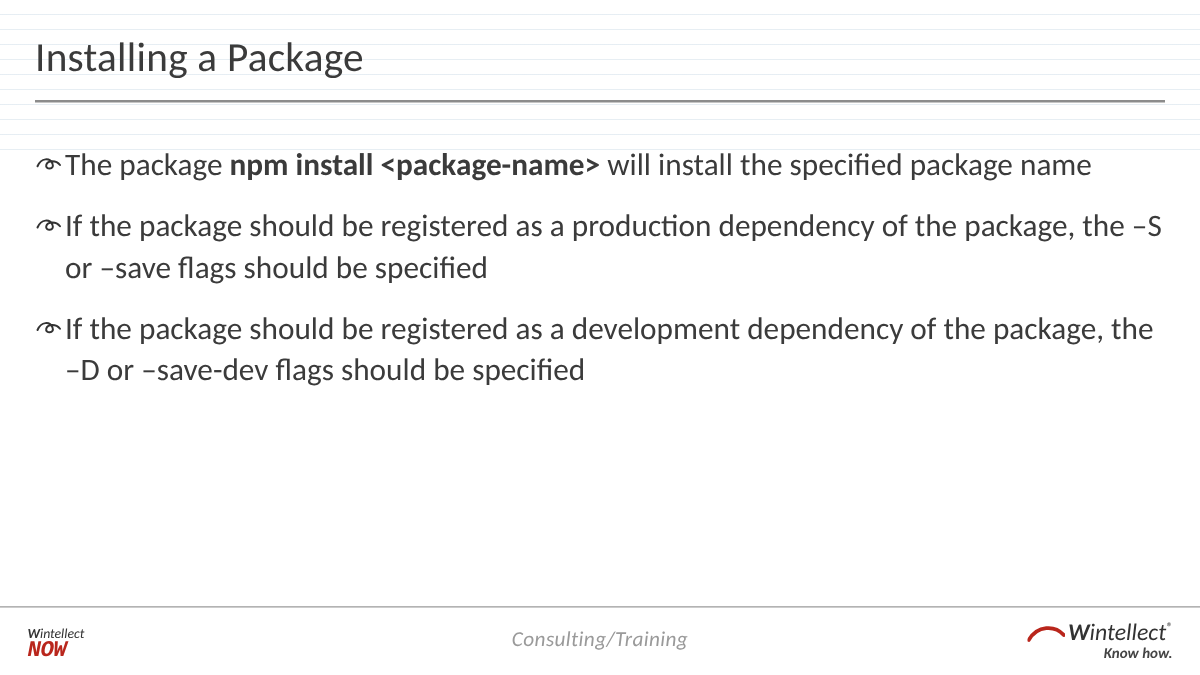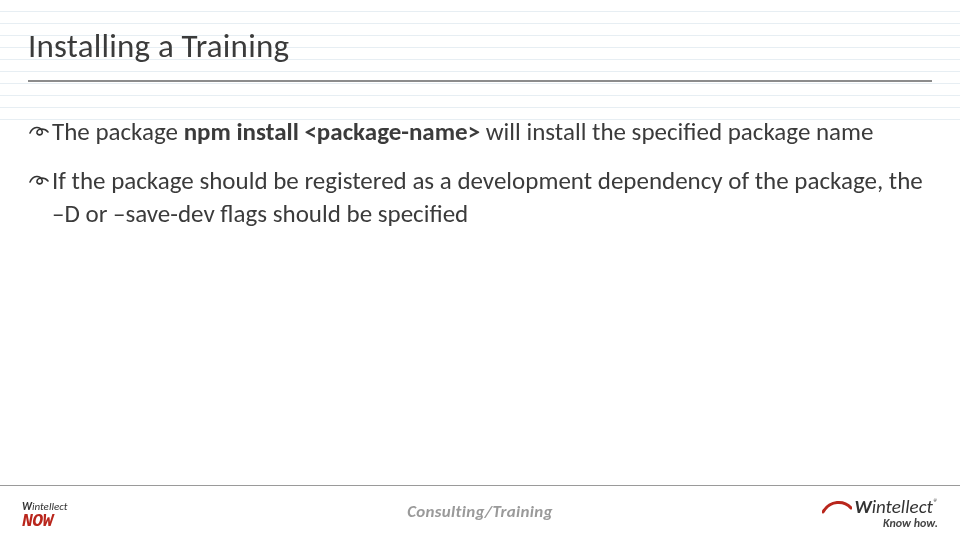--- a/index.html
+++ b/index.html
@@ -83,21 +83,21 @@
     height: 1px;
     background: #9a9a9a;
   }
   .footer-tag {
     position: absolute;
     bottom: 18px;
     width: 100%;
     text-align: center;
     font-size: 17px;
     font-style: italic;
-    font-weight: 700;
+    font-weight: 400;
     color: #9a9a9a;
     letter-spacing: 0.3px;
   }
 
   
   .logo-left {
     position: absolute;
     left: 22px;
     bottom: 10px;
     line-height: 1;
@@ -144,34 +144,42 @@
     font-weight: 700;
     color: #444;
   }
 </style>
 </head>
 <body>
 
 <div class="rules"></div>
 
 <div class="title-row">
-  <h1>Installing a Training</h1>
+  <h1>Installing a Package</h1>
 </div>
 
 <div class="content">
 
   <div class="bullet">
     <svg width="22" height="16" viewBox="0 0 22 16">
       <path d="M2 10 C5 3, 12 3, 14 8 C16 13, 8 13, 9 9 C10 5, 17 5, 20 9" stroke="#333" stroke-width="1.6" fill="none" stroke-linecap="round"></path>
     </svg>
     <div class="text">
       <span>The package </span><b>npm install &lt;package-name&gt;</b><span> will install the specified package name</span>
     </div>
   </div>
 
+  <div class="bullet">
+    <svg width="22" height="16" viewBox="0 0 22 16">
+      <path d="M2 10 C5 3, 12 3, 14 8 C16 13, 8 13, 9 9 C10 5, 17 5, 20 9" stroke="#333" stroke-width="1.6" fill="none" stroke-linecap="round"></path>
+    </svg>
+    <div class="text">
+      <span>If the package should be registered as a production dependency of the package, the –S or –save flags should be specified</span>
+    </div>
+  </div>
 
   <div class="bullet">
     <svg width="22" height="16" viewBox="0 0 22 16">
       <path d="M2 10 C5 3, 12 3, 14 8 C16 13, 8 13, 9 9 C10 5, 17 5, 20 9" stroke="#333" stroke-width="1.6" fill="none" stroke-linecap="round"></path>
     </svg>
     <div class="text">
       <span>If the package should be registered as a development dependency of the package, the –D or –save-dev flags should be specified</span>
     </div>
   </div>
 

